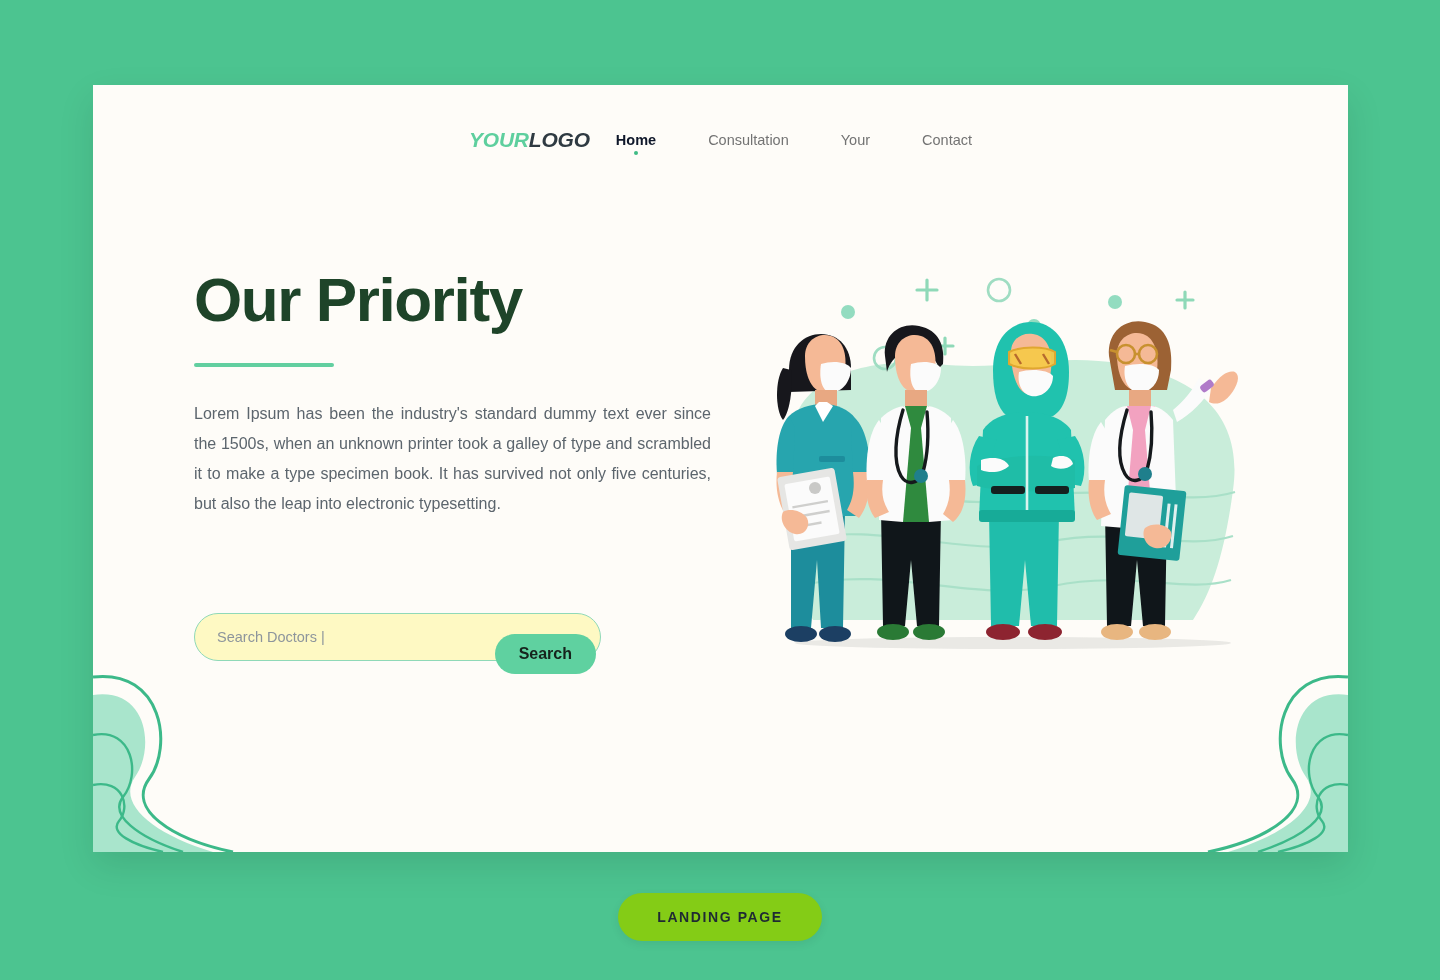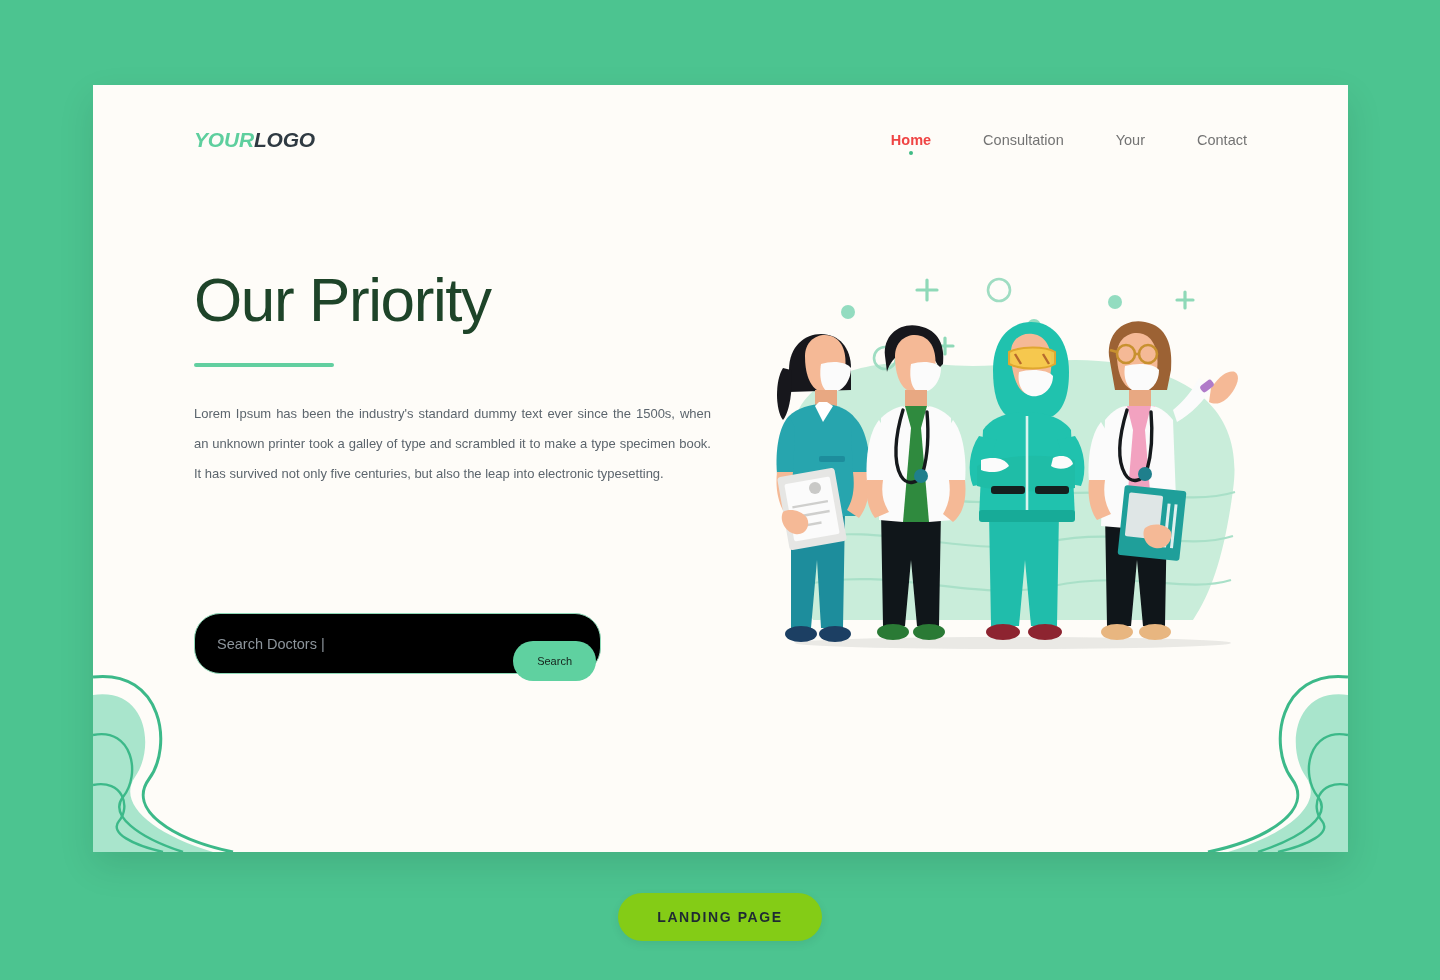--- a/index.html
+++ b/index.html
@@ -29,21 +29,21 @@
   }
 
   
   .header {
     position: absolute;
     left: 0; top: 0;
     width: 100%;
     height: 110px;
     display: flex;
     align-items: center;
-    justify-content: space-between;
+    justify-content: center;
     padding: 0 101px 0 101px;
   }
 
   .logo {
     font-size: 21px;
     font-weight: bold;
     font-style: italic;
     letter-spacing: -0.2px;
     white-space: nowrap;
   }
@@ -58,21 +58,21 @@
   .nav-item {
     position: relative;
     font-size: 14.5px;
     color: #737373;
     padding: 0 26px;
     cursor: pointer;
     white-space: nowrap;
   }
   .nav-item:last-child { padding-right: 0; }
   .nav-item.active {
-    color: #ef4444;
+    color: #0f172a;
     font-weight: bold;
   }
   .nav-dot {
     position: absolute;
     left: 50%;
     transform: translateX(-50%);
     top: 19px;
     width: 4px; height: 4px;
     border-radius: 50%;
     background: #3fbb85;
@@ -88,51 +88,51 @@
   .head-1 {
     font-size: 46px;
     font-weight: bold;
     color: #1e4429;
     letter-spacing: -1px;
     line-height: 1.08;
     white-space: nowrap;
   }
   .head-2 {
     font-size: 62px;
-    font-weight: normal;
+    font-weight: bold;
     color: #1e4429;
     letter-spacing: -1.4px;
     line-height: 1.08;
     margin-top: 2px;
     white-space: nowrap;
   }
   .accent-line {
     width: 140px;
     height: 4px;
     background: #62cfa0;
     margin-top: 29px;
     border-radius: 2px;
   }
   .body-text {
     margin-top: 32px;
     width: 517px;
-    font-size: 13px;
+    font-size: 16px;
     line-height: 30px;
     color: #5c656d;
     text-align: justify;
   }
 
   
   .search-wrap {
     position: absolute;
     left: 101px;
     top: 528px;
     width: 407px;
-    height: 61px;
-    background: #000000;
+    height: 48px;
+    background: #fef9c3;
     border: 1.5px solid #8fd9b8;
     border-radius: 26px;
     display: flex;
     align-items: center;
     justify-content: space-between;
     padding-left: 22px;
     padding-right: 4px;
     gap: 30px;
   }
   .search-input {
@@ -143,22 +143,22 @@
     font-family: "Liberation Sans", sans-serif;
     font-size: 14.5px;
     color: #7d8790;
   }
   .search-input::placeholder { color: #8d959c; }
   .search-btn {
     border: none;
     background: #5fd1a0;
     color: #16231c;
     font-family: "Liberation Sans", sans-serif;
-    font-weight: normal;
-    font-size: 11px;
+    font-weight: bold;
+    font-size: 16px;
     border-radius: 22px;
     height: 40px;
     padding: 0 24px;
     cursor: pointer;
     margin-top: 34px;
   }
 
   
   .footer {
     position: absolute;

